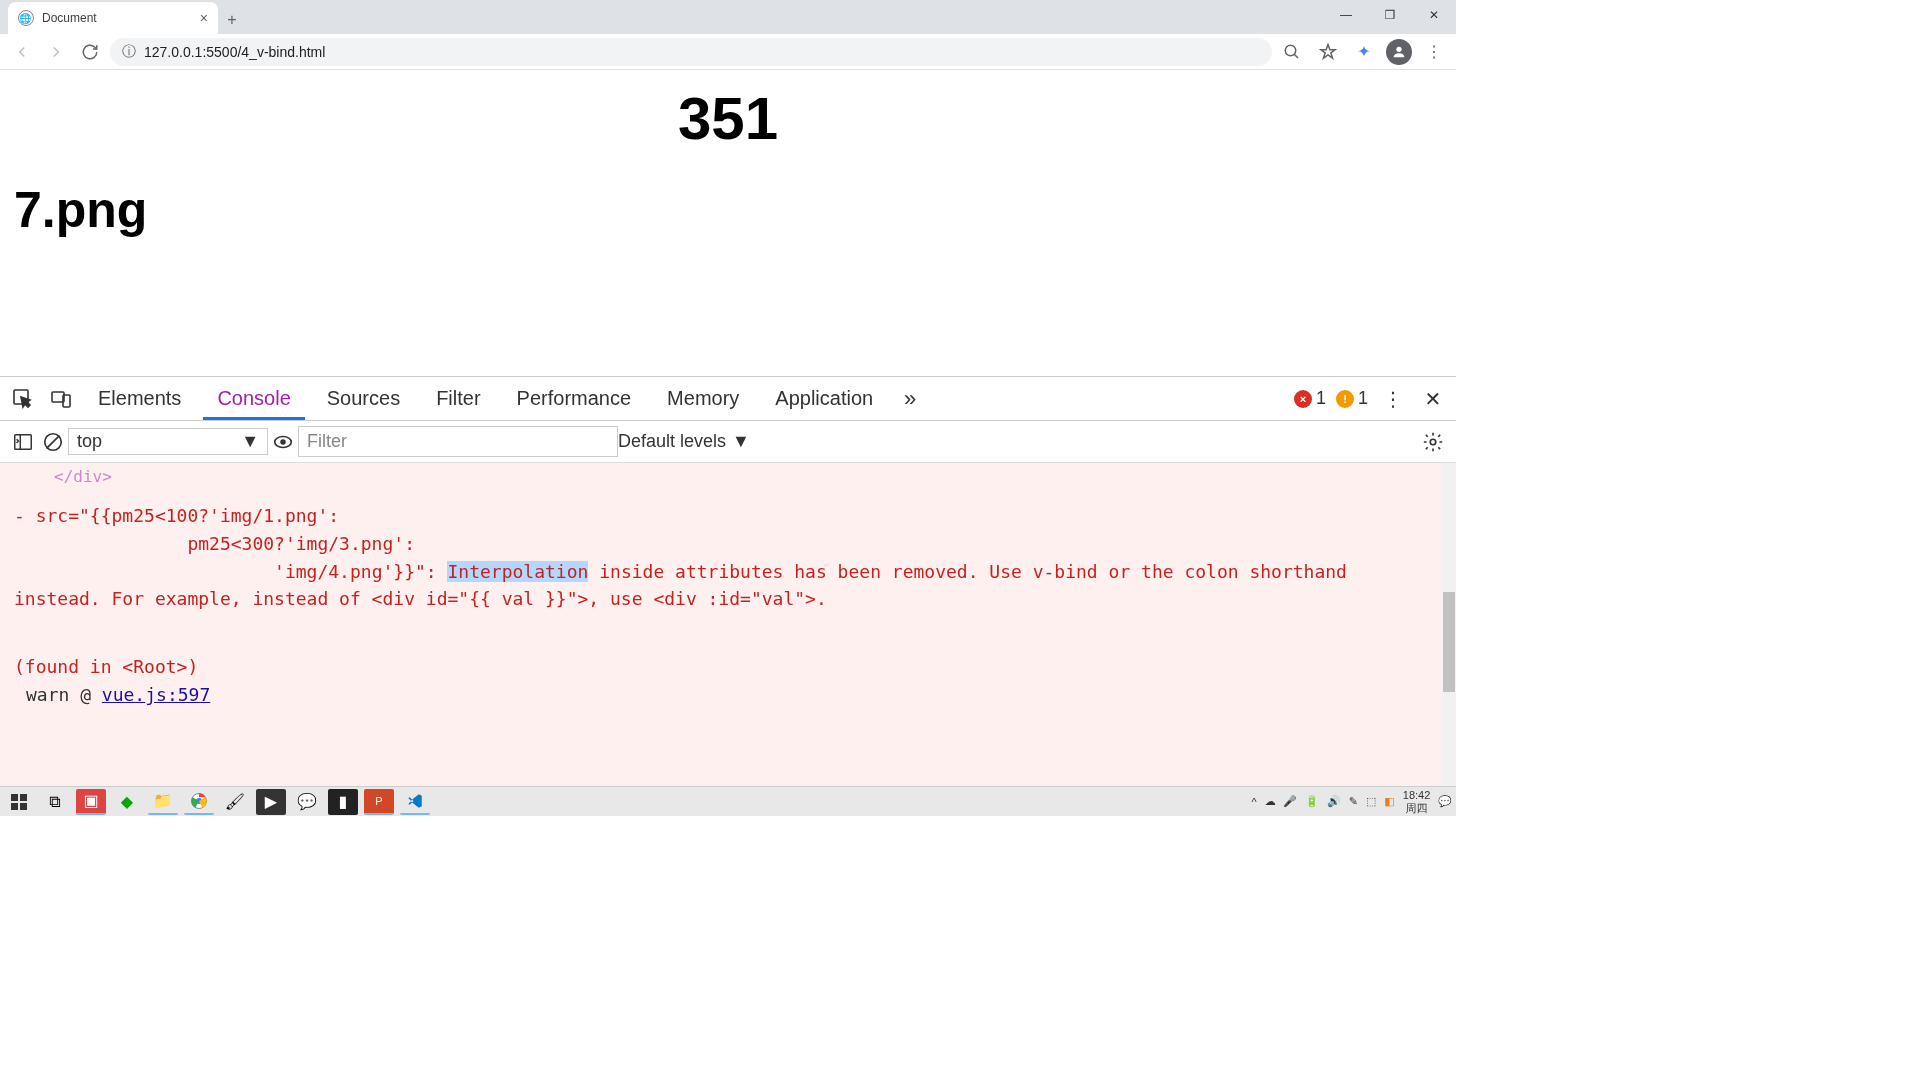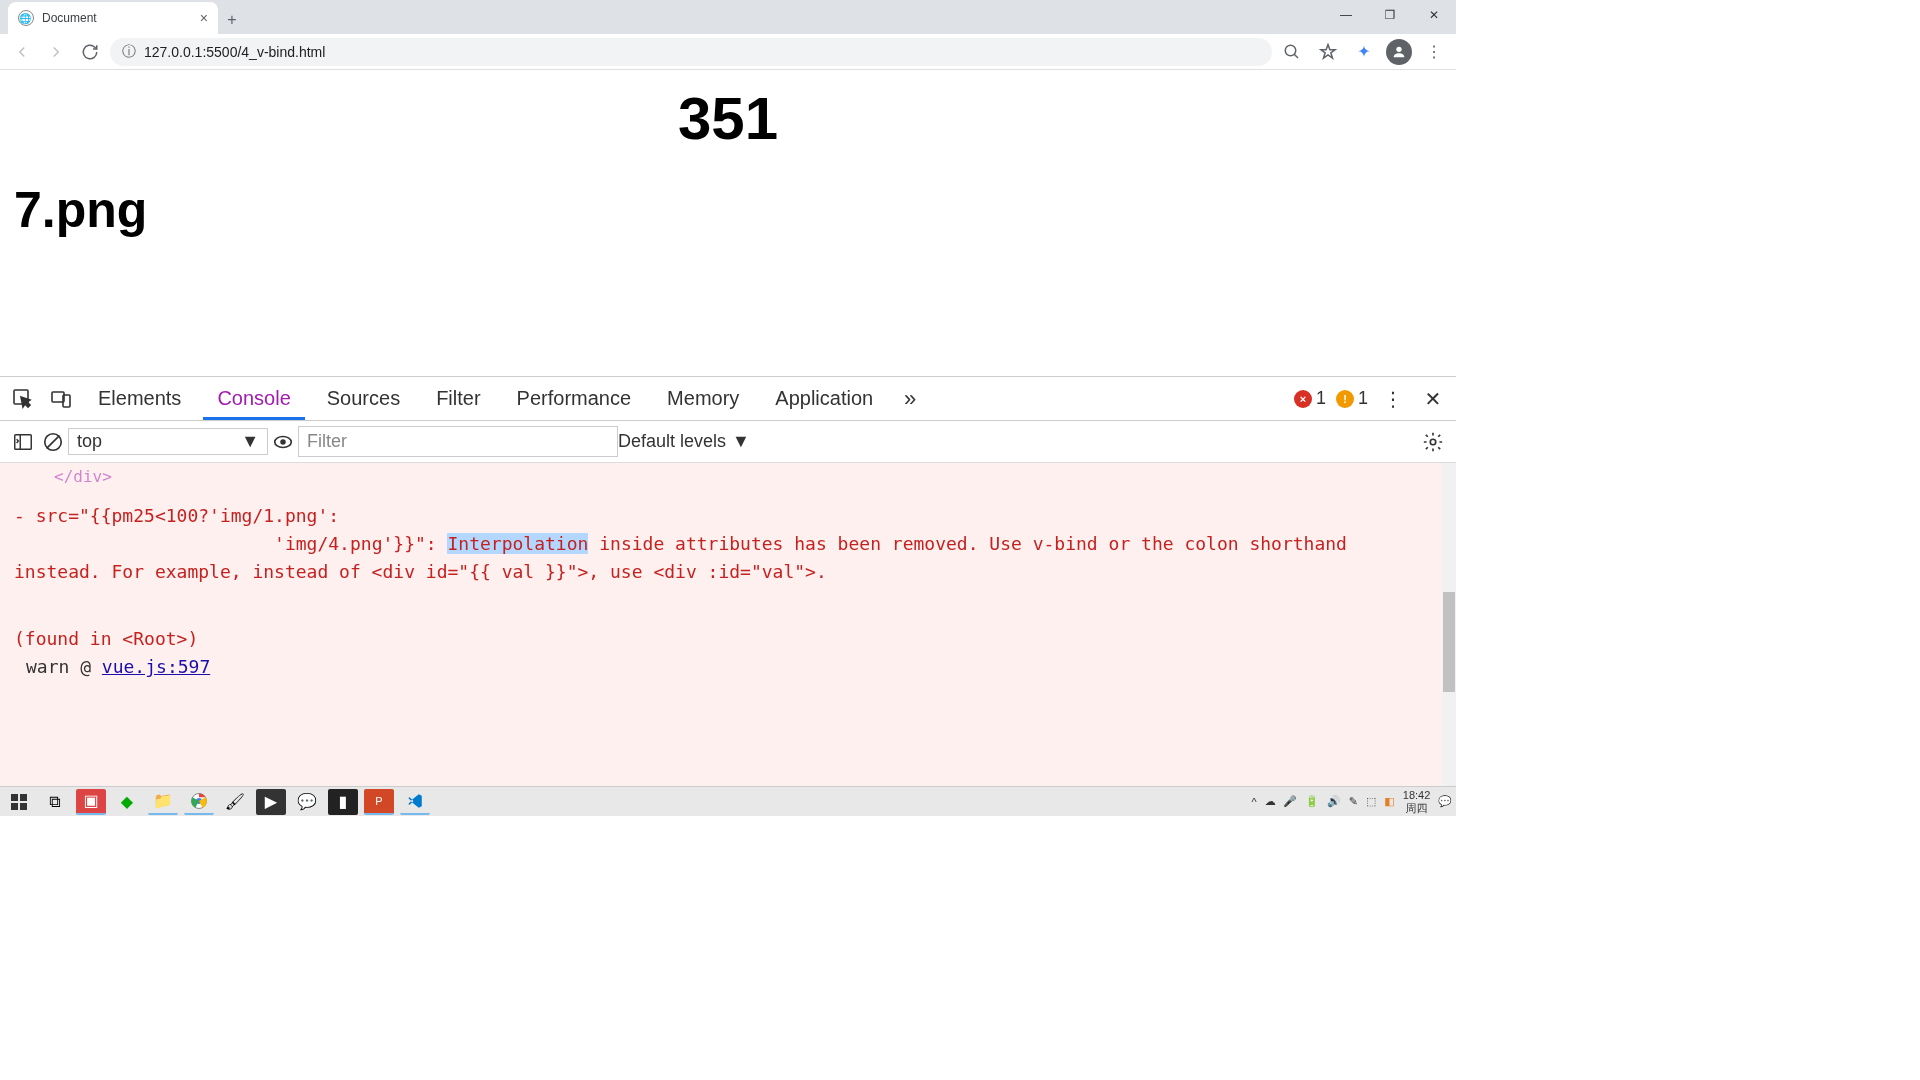--- a/index.html
+++ b/index.html
@@ -202,20 +202,21 @@
           <circle cx="12" cy="12" r="3"></circle>
           <path d="M12 2v3M12 19v3M4.2 4.2l2.1 2.1M17.7 17.7l2.1 2.1M2 12h3M19 12h3M4.2 19.8l2.1-2.1M17.7 6.3l2.1-2.1"></path>
         </svg>
     </div>
   </div>
 
   <div class="console-body">
     <div class="partial" style="padding-left:40px;">&lt;/div&gt;</div>
     <div style="height:12px;"></div>
     <pre>- src="{{pm25&lt;100?'img/1.png':</pre>
+    <pre>                pm25&lt;300?'img/3.png':</pre>
     <pre><span>                        'img/4.png'}}": </span><span class="hl">Interpolation</span><span> inside attributes has been removed. Use v-bind or the colon shorthand instead. For example, instead of &lt;div id="{{ val }}"&gt;, use &lt;div :id="val"&gt;.</span></pre>
     <div style="height:40px;"></div>
     <pre>(found in &lt;Root&gt;)</pre>
     <div class="footer-line" style="padding-left:12px;">
       <span>warn @ </span><a href="#">vue.js:597</a>
     </div>
     <div class="scrollbar-v">
       <div class="scrollbar-thumb"></div>
     </div>
   </div>

